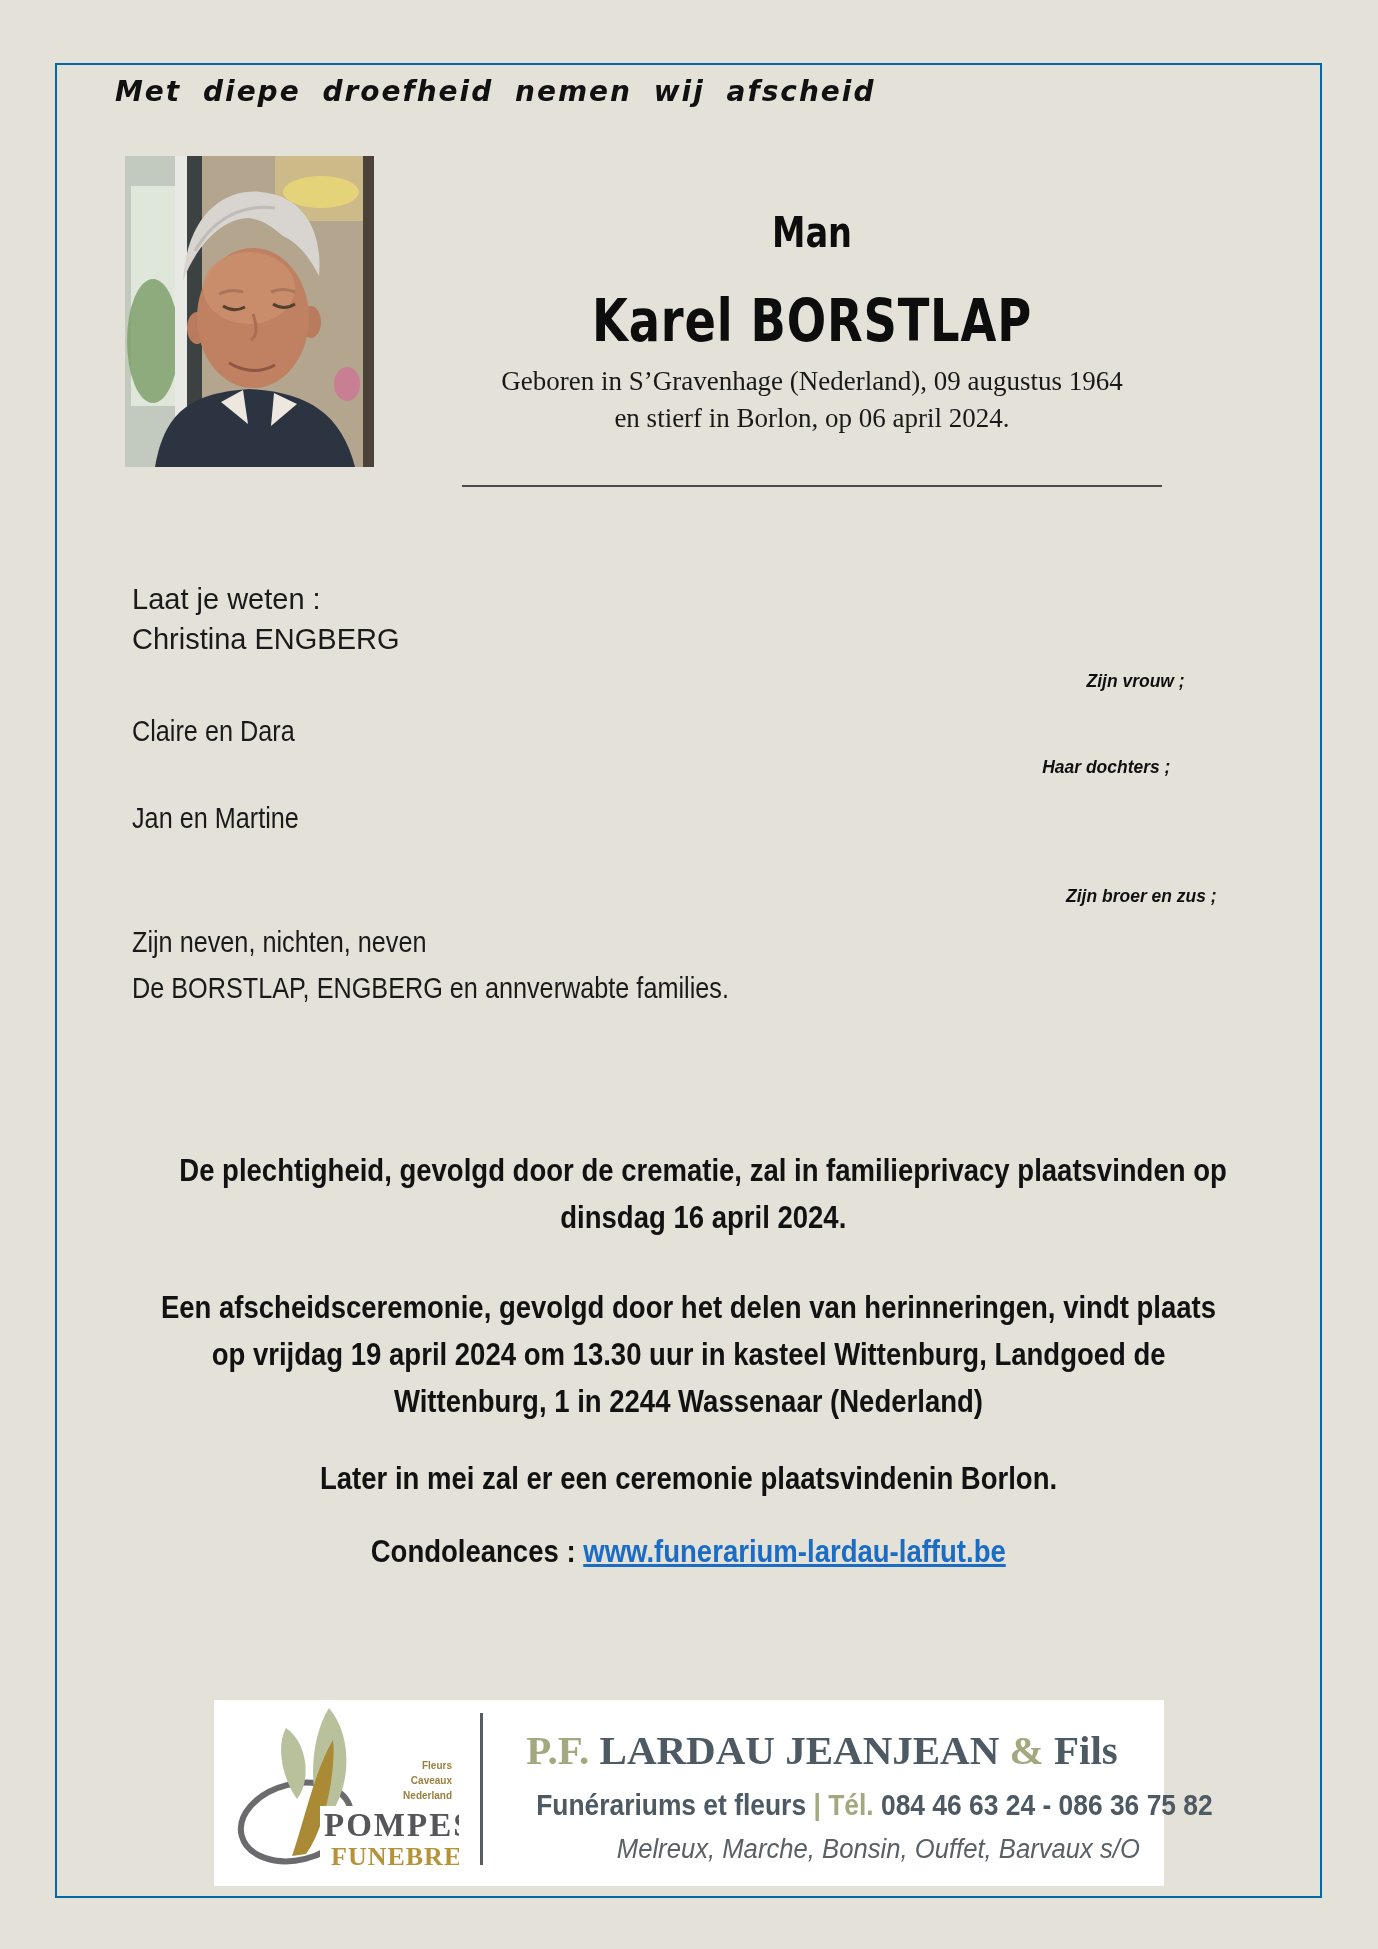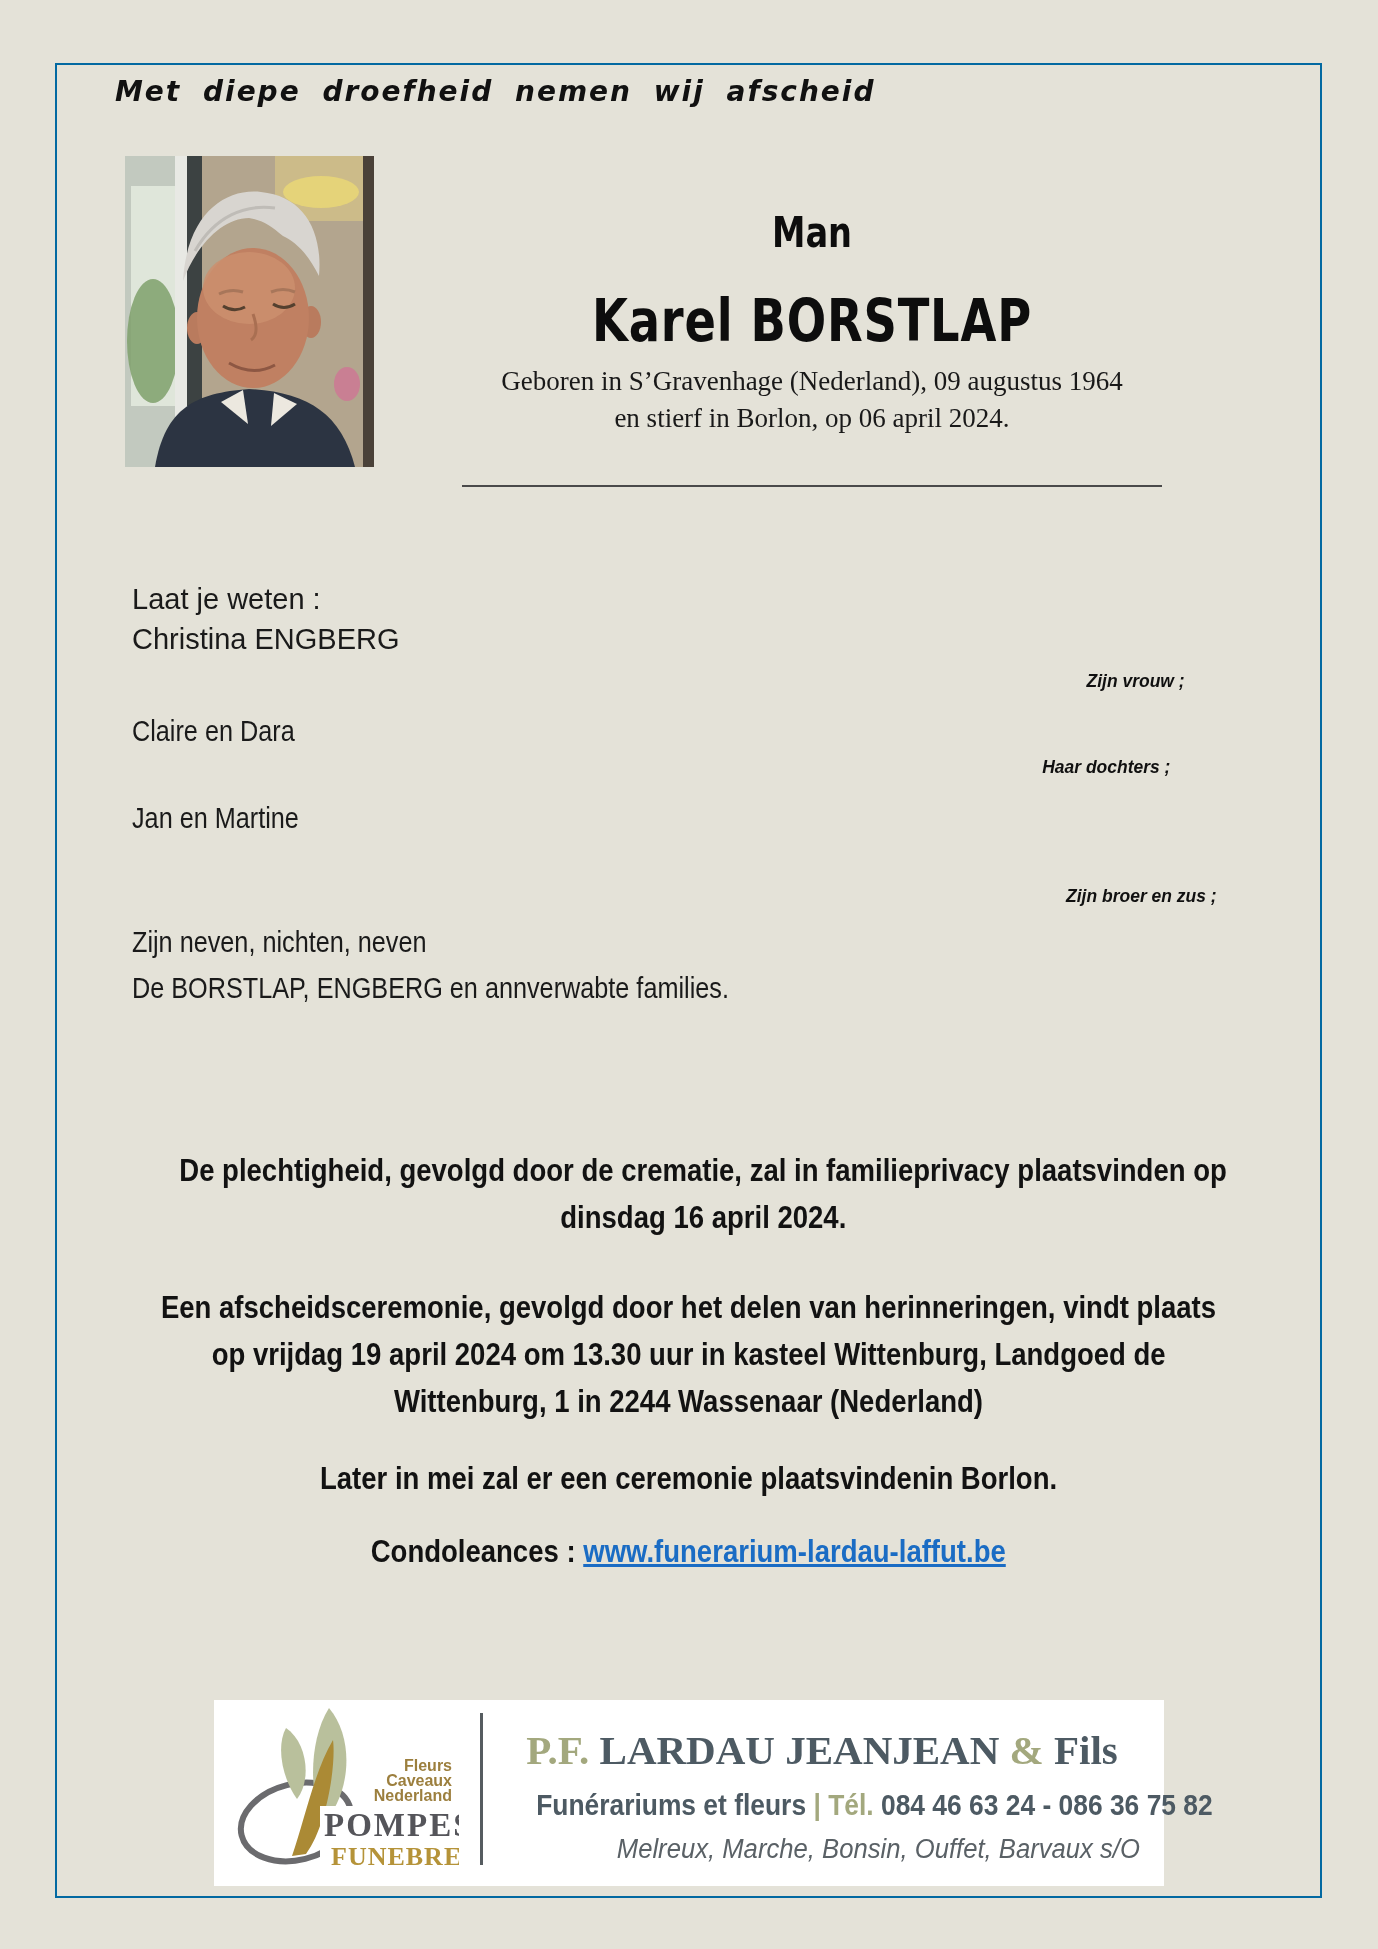--- a/index.html
+++ b/index.html
@@ -51,21 +51,21 @@
     display:inline-block;transform:scaleX(.86);transform-origin:50% 50%;
     font-weight:bold;font-size:32px;color:#121212;white-space:nowrap;
   }
   .link{color:#1a6cc4;text-decoration:underline;cursor:pointer;}
   
   .footer-card{
     left:157px;top:1635px;width:950px;height:186px;background:#ffffff;
   }
   .fc-divider{left:266px;top:13px;width:3px;height:152px;background:#565c60;}
   .fc-services{left:158px;top:58px;width:80px;text-align:right;
-    font-size:16px;font-weight:bold;color:#9c7f3e;line-height:15px;}
+    font-size:10px;font-weight:bold;color:#9c7f3e;line-height:15px;}
   .fc-title{
     left:276px;top:26px;width:664px;text-align:center;
     font-family:"Liberation Serif","DejaVu Serif",serif;
     font-weight:bold;font-size:41px;color:#4d5a63;white-space:nowrap;
   }
   .fc-title .sage{color:#a3a87e;}
   .fc-line2{left:276px;top:88px;width:664px;text-align:center;}
   .fc-line2>span{
     display:inline-block;transform:scaleX(.88);transform-origin:50% 50%;
     font-weight:bold;font-size:30px;color:#4d5a63;white-space:nowrap;

